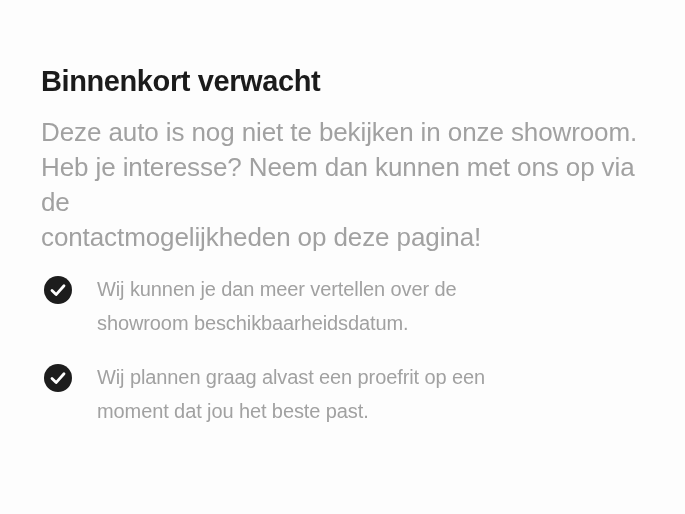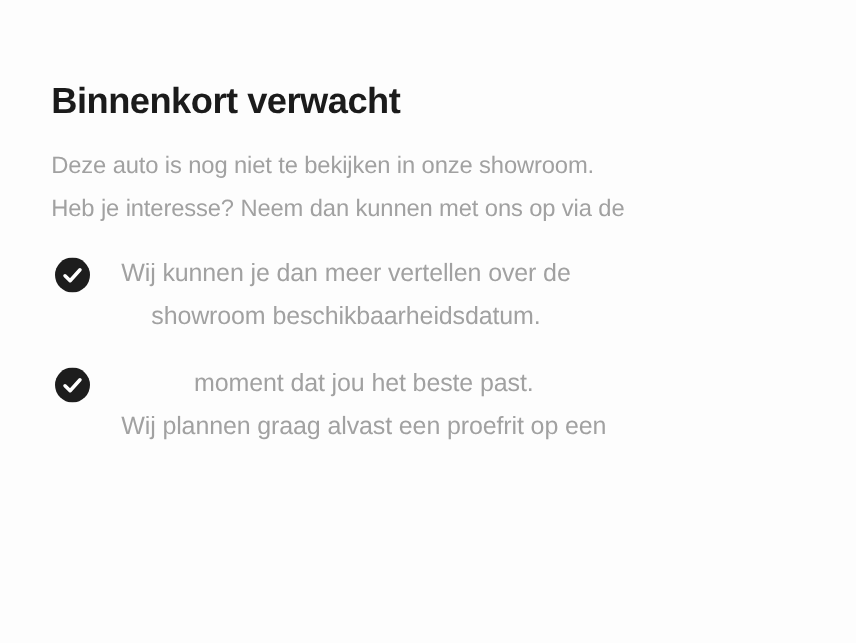--- a/index.html
+++ b/index.html
@@ -14,36 +14,35 @@
   .title {
     font-size: 29px;
     line-height: 36px;
     font-weight: 700;
     letter-spacing: -0.4px;
     color: var(--heading, #1b1b1b);
     margin-bottom: 16px;
   }
   .intro { margin-bottom: 17px; }
   .intro .line {
-    font-size: 19px;
+    font-size: 26px;
     line-height: 35px;
     letter-spacing: -0.1px;
     color: var(--body, #a1a1a1);
   }
   .bullets {
     list-style: none;
     display: flex;
     flex-direction: column;
     gap: 20px;
   }
   .bullet {
     display: flex;
     align-items: flex-start;
     padding-left: 3px;
-    text-align: center;
   }
   .check {
     width: 28px;
     height: 28px;
     flex: none;
     margin-top: 4px;
     margin-right: 25px;
     display: inline-flex;
   }
   .check svg { width: 28px; height: 28px; display: block; }
@@ -56,20 +55,21 @@
 </style>
 </head>
 <body>
 
 <main class="panel">
   <h1 class="title">Binnenkort verwacht</h1>
 
   <div class="intro">
     <div class="line">Deze auto is nog niet te bekijken in onze showroom.</div>
     <div class="line">Heb je interesse? Neem dan kunnen met ons op via de</div>
+    <div class="line">contactmogelijkheden op deze pagina!</div>
   </div>
 
   <ul class="bullets">
     <li class="bullet">
       <span class="check">
         <svg viewBox="0 0 28 28" xmlns="http://www.w3.org/2000/svg" aria-hidden="true">
           <circle cx="14" cy="14" r="14" fill="var(--icon-bg, #1d1d1d)"></circle>
           <path d="M8 14.6 L12.1 18.6 L20 9.8" fill="none" stroke="var(--icon-check, #ffffff)" stroke-width="2.8" stroke-linecap="round" stroke-linejoin="round"></path>
         </svg>
       </span>
@@ -80,18 +80,18 @@
     </li>
 
     <li class="bullet">
       <span class="check">
         <svg viewBox="0 0 28 28" xmlns="http://www.w3.org/2000/svg" aria-hidden="true">
           <circle cx="14" cy="14" r="14" fill="var(--icon-bg, #1d1d1d)"></circle>
           <path d="M8 14.6 L12.1 18.6 L20 9.8" fill="none" stroke="var(--icon-check, #ffffff)" stroke-width="2.8" stroke-linecap="round" stroke-linejoin="round"></path>
         </svg>
       </span>
       <div class="bullet-text">
+        <div class="line">Wij plannen graag alvast een proefrit op een</div>
         <div class="line">moment dat jou het beste past.</div>
-        <div class="line">Wij plannen graag alvast een proefrit op een</div>
       </div>
     </li>
   </ul>
 </main>
 
 </body></html>

